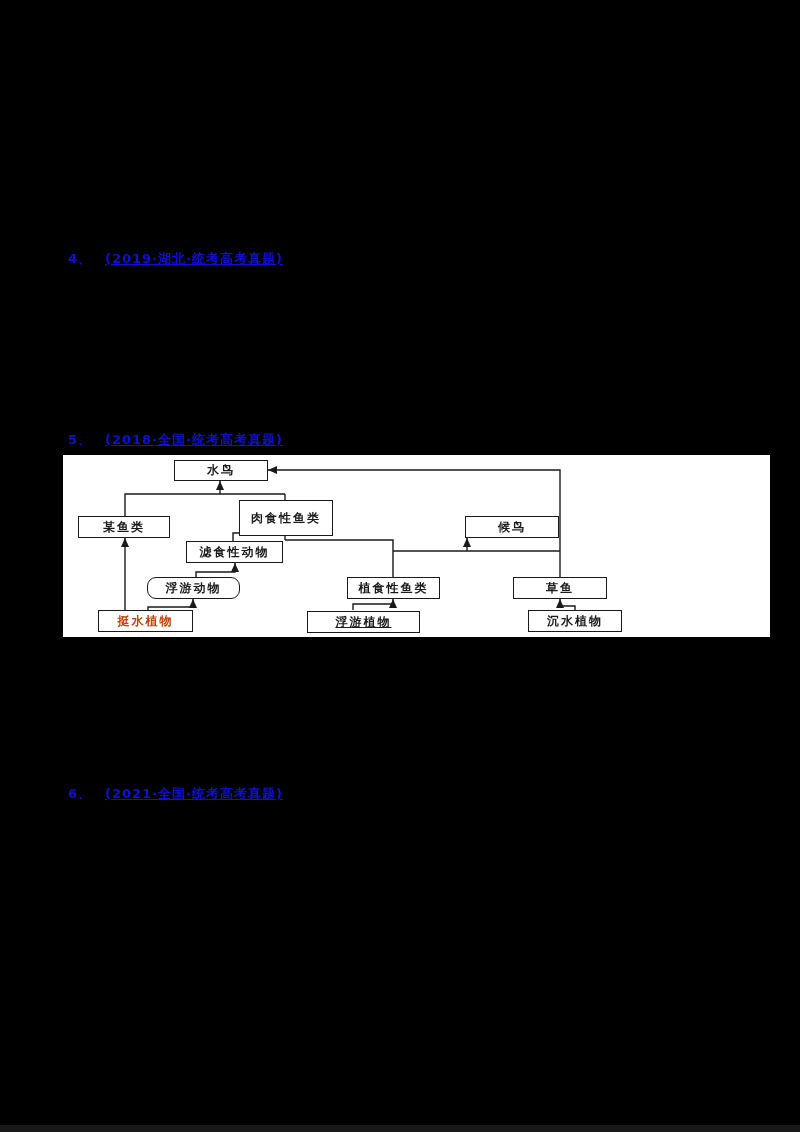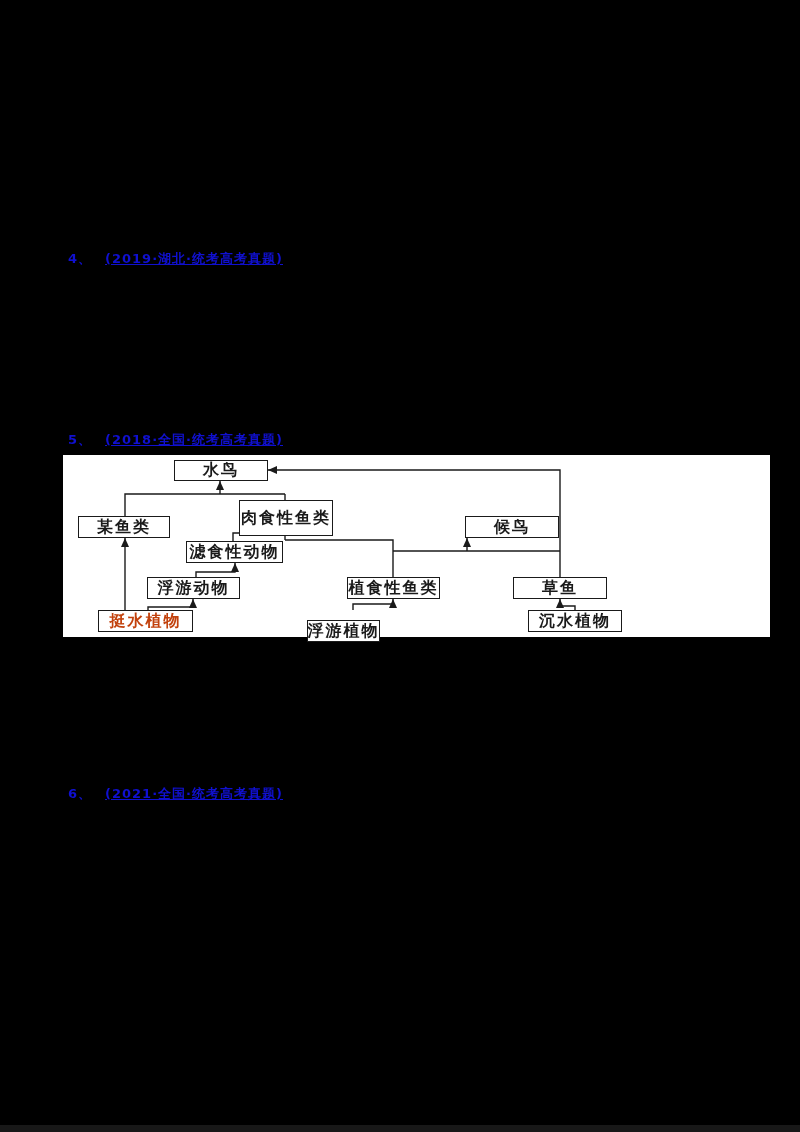--- a/index.html
+++ b/index.html
@@ -21,21 +21,21 @@
   .diagram-panel{
     position:absolute;left:63px;top:455px;width:707px;height:182px;
     background:#fff;
   }
   .diagram-panel svg{position:absolute;left:0;top:0;}
   .node{
     position:absolute;box-sizing:border-box;
     background:#fff;border:1.5px solid #1a1a1a;
     display:flex;align-items:center;justify-content:center;
     font-family:"DejaVu Serif","Liberation Serif",serif;
-    font-size:16px;font-weight:700;color:#1a1a1a;letter-spacing:2px;
+    font-size:12px;font-weight:700;color:#1a1a1a;letter-spacing:2px;
     white-space:nowrap;
   }
   .node.muted{color:#c2410c;}
   .bottom-strip{position:absolute;left:0;bottom:0;width:800px;height:7px;background:#181818;}
 </style>
 </head>
 <body>
 
 <div class="page">
 
@@ -74,25 +74,25 @@
         <polygon points="404,83 408,92 400,92" fill="#1a1a1a"></polygon>
         <polyline points="497,122 497,15 205,15" fill="none" stroke="#1a1a1a" stroke-width="1.4"></polyline>
         <polygon points="205,15 214,11 214,19" fill="#1a1a1a"></polygon>
       </svg>
     <div id="nodes-layer">
         <div class="node" style="left: 111px; top: 5px; width: 94px; height: 21px;">水鸟</div>
         <div class="node" style="left: 176px; top: 45px; width: 94px; height: 36px;">肉食性鱼类</div>
         <div class="node" style="left: 15px; top: 61px; width: 92px; height: 22px; text-align: center;">某鱼类</div>
         <div class="node" style="left: 358px; top: 61px; width: 94px; height: 22px; margin-left: 44px;">候鸟</div>
         <div class="node" style="left: 123px; top: 86px; width: 97px; height: 22px;">滤食性动物</div>
-        <div class="node" style="left: 84px; top: 122px; width: 93px; height: 22px;">浮游动物</div>
+        <div class="node" style="left: 84px; top: 122px; width: 93px; height: 22px; border-radius: 9px;">浮游动物</div>
         <div class="node" style="left: 284px; top: 122px; width: 93px; height: 22px;">植食性鱼类</div>
         <div class="node" style="left: 450px; top: 122px; width: 94px; height: 22px;">草鱼</div>
         <div class="node muted" style="left: 35px; top: 155px; width: 95px; height: 22px;">挺水植物</div>
-        <div class="node" style="left: 244px; top: 165px; width: 73px; height: 22px;">浮游植物</div>
+        <div class="node" style="left: 244px; top: 156px; width: 113px; height: 22px; text-decoration: underline;">浮游植物</div>
         <div class="node" style="left: 465px; top: 155px; width: 94px; height: 22px;">沉水植物</div>
       </div>
   </div>
 
   <div class="question-heading" style="top:785px">
     <span class="qnum">6、</span>
     <a class="qlink">(2021·全国·统考高考真题)</a>
   </div>
 
   <div class="bottom-strip"></div>

